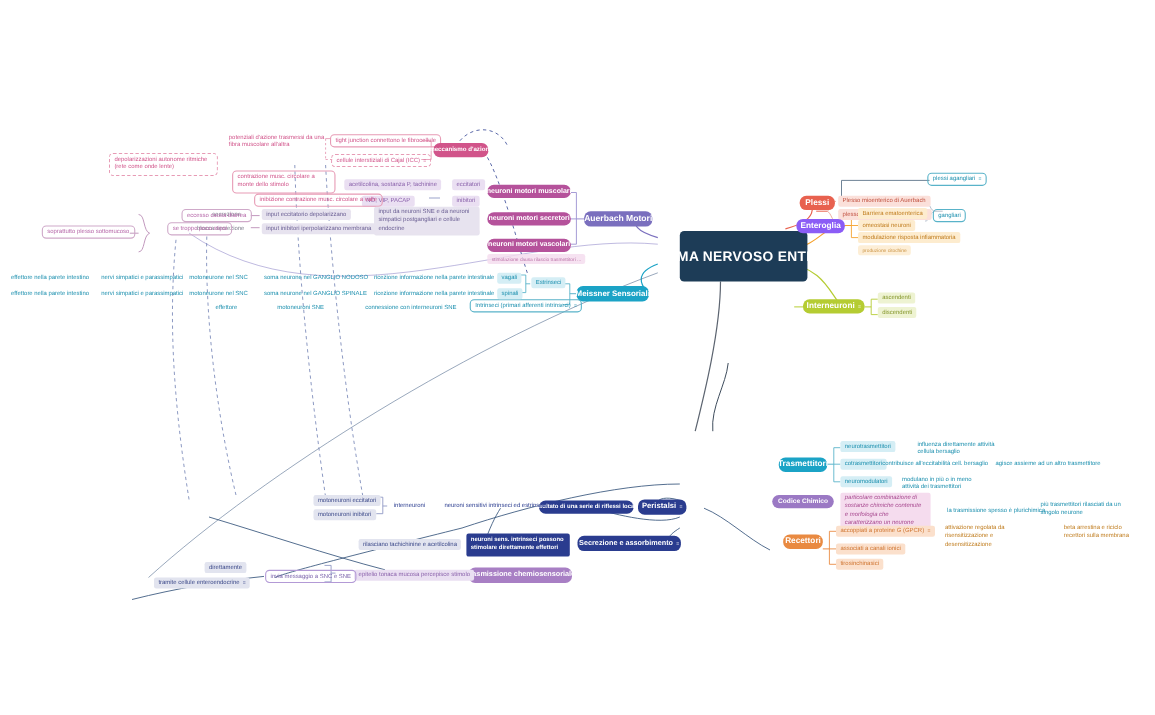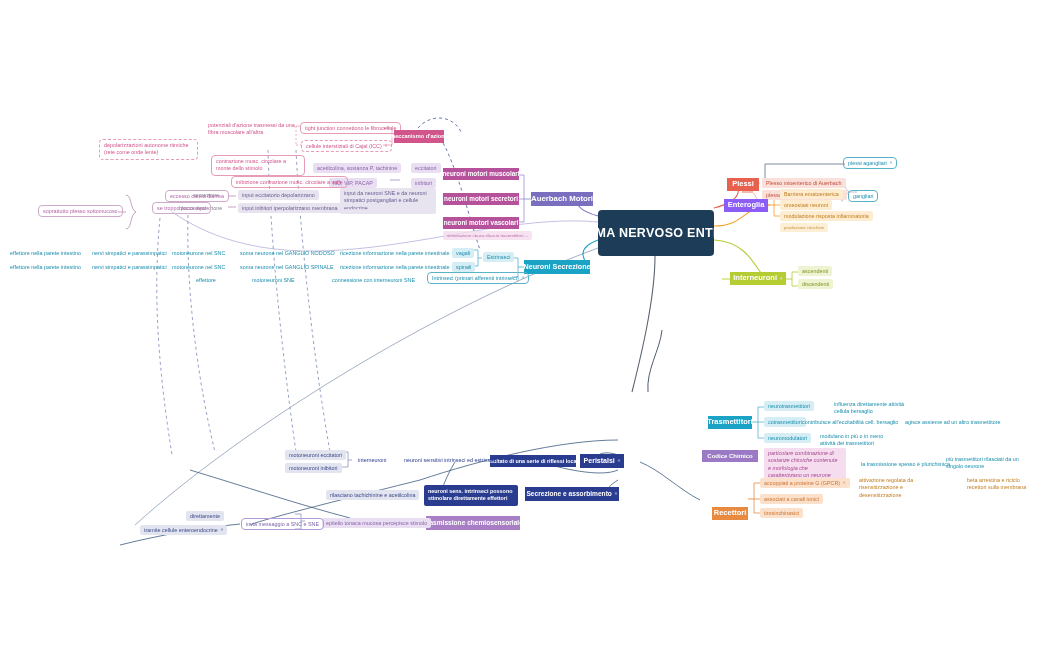--- a/index.html
+++ b/index.html
@@ -3,24 +3,24 @@
 <meta charset="utf-8">
 <style>
   html,body{margin:0;padding:0;background:#ffffff;}
   body{font-family:"Liberation Sans","DejaVu Sans",sans-serif;-webkit-font-smoothing:antialiased;}
   #canvas{position:relative;width:1050px;height:650px;overflow:hidden;background:#fff;}
   svg.links{position:absolute;left:0;top:0;width:1050px;height:650px;pointer-events:none;}
   .node{position:absolute;box-sizing:border-box;white-space:nowrap;line-height:1.15;}
 
   
   .root{background:#1d3c57;color:#fff;font-size:12.5px;font-weight:bold;letter-spacing:.3px;
-        border-radius:4px;text-align:center;display:flex;align-items:center;justify-content:center;padding:6px 3px;}
+        border-radius:4px;text-align:center;display:flex;align-items:center;justify-content:center;padding:6px 3px;margin-left:20px;}
 
   
-  .pill{border-radius:0;font-weight:bold;font-size:7.5px;padding:3px 15px;display:flex;align-items:center;justify-content:center;}
+  .pill{border-radius:6px;font-weight:bold;font-size:7.5px;padding:3px 15px;display:flex;align-items:center;justify-content:center;}
   .pill.pink{background:#e8614f;color:#fff;}
   .pill.orange{background:#8b5cf6;color:#fff;}
   .pill.lime{background:#b5cc32;color:#fff;}
   .pill.purple{background:#7a6fbe;color:#fff;}
   .pill.teal{background:#1ba3c6;color:#fff;}
   .pill.darkblue{background:#2a3c8f;color:#fff;}
   .pill.violet{background:#9b79c4;color:#fff;}
   .pill.orange2{background:#e98a41;color:#fff;}
   .pill.magenta{background:#b5529b;color:#fff;}
   .pill.purplelight{background:#a87fc4;color:#fff;}
@@ -218,21 +218,21 @@
 
 <div class="node chip wrap txt-pink" style="left:204px;top:120px;width:95px;">potenziali d'azione trasmessi da una fibra muscolare all'altra</div>
 <div class="node chip wrap outline-pink" style="left:99px;top:139px;width:99px;">depolarizzazioni autonome ritmiche (rete come onde lente)</div>
 <div class="node chip outline-pink-solid" style="left:300px;top:122px;">tight junction connettono le fibrocellule</div>
 <div class="node chip outline-pink" style="left:301px;top:140px;display:flex;align-items:center;">
   <span>cellule interstiziali di Cajal (ICC)</span>
   <span class="expand">≡</span>
 </div>
 <div class="node pill" style="left:394px;top:130px;width:50px;height:13px;background:#d1548a;color:#fff;font-size:5.6px;">meccanismo d'azione</div>
 
-<div class="node pill teal" style="left:524px;top:260px;width:66px;height:14px;font-size:7.2px;">Neuroni Secrezione</div>
+<div class="node pill teal" style="left:524px;top:260px;width:66px;height:14px;font-size:7.2px;">Meissner Sensoriali</div>
 <div class="node chip c-tealfill" style="left:483px;top:252px;">Estrinseci</div>
 <div class="node chip outline-teal" style="left:427px;top:272px;display:flex;align-items:center;">
   <span>Intrinseci (primari afferenti intrinseci)</span>
   <span class="expand">≡</span>
 </div>
 
 <div class="node chip c-tealfill" style="left:452px;top:248px;">vagali</div>
 <div class="node chip-plain txt-teal" style="left:340px;top:250px;">ricezione informazione nella parete intestinale</div>
 <div class="node chip-plain txt-teal" style="left:240px;top:250px;">soma neurone nel GANGLIO NODOSO</div>
 <div class="node chip-plain txt-teal" style="left:172px;top:250px;">motoneurone nel SNC</div>
@@ -257,21 +257,21 @@
 <div class="node chip-plain txt-teal" style="left:802px;top:419px;">contribuisce all'eccitabilità cell. bersaglio</div>
 <div class="node chip-plain txt-teal" style="left:905px;top:419px;">agisce assieme ad un altro trasmettitore</div>
 <div class="node chip c-tealfill" style="left:764px;top:433px;">neuromodulatori</div>
 <div class="node chip wrap txt-teal" style="left:816px;top:431px;width:86px;">modulano in più o in meno attività dei trasmettitori</div>
 
 <div class="node pill violet" style="left:702px;top:450px;width:56px;height:12px;font-size:6px;">Codice Chimico</div>
 <div class="node chip wrap c-magfill ital" style="left:764px;top:448px;width:82px;color:#a84a90;">particolare combinazione di sostanze chimiche contenute e morfologia che caratterizzano un neurone</div>
 <div class="node chip-plain txt-teal" style="left:861px;top:461px;">la trasmissione spesso è plurichimica</div>
 <div class="node chip wrap txt-teal" style="left:942px;top:454px;width:95px;">più trasmettitori rilasciati da un singolo neurone</div>
 
-<div class="node pill orange2" style="left:712px;top:507px;width:36px;height:13px;">Recettori</div>
+<div class="node pill orange2" style="left:712px;top:486px;width:36px;height:13px;">Recettori</div>
 <div class="node chip c-orange2fill" style="left:760px;top:478px;display:flex;align-items:center;">
   <span>accoppiati a proteine G (GPCR)</span>
   <span class="expand">≡</span>
 </div>
 <div class="node chip c-orange2fill" style="left:760px;top:494px;">associati a canali ionici</div>
 <div class="node chip c-orange2fill" style="left:760px;top:508px;">tirosinchinasici</div>
 <div class="node chip wrap txt-orange" style="left:855px;top:475px;width:88px;color:#c07d1f;">attivazione regolata da risensitizzazione e desensitizzazione</div>
 <div class="node chip wrap txt-orange" style="left:963px;top:475px;width:80px;color:#c07d1f;">beta arrestina e riciclo recettori sulla membrana</div>
 
 <div class="node pill darkblue" style="left:580px;top:454px;width:44px;height:14px;font-size:7px;">

